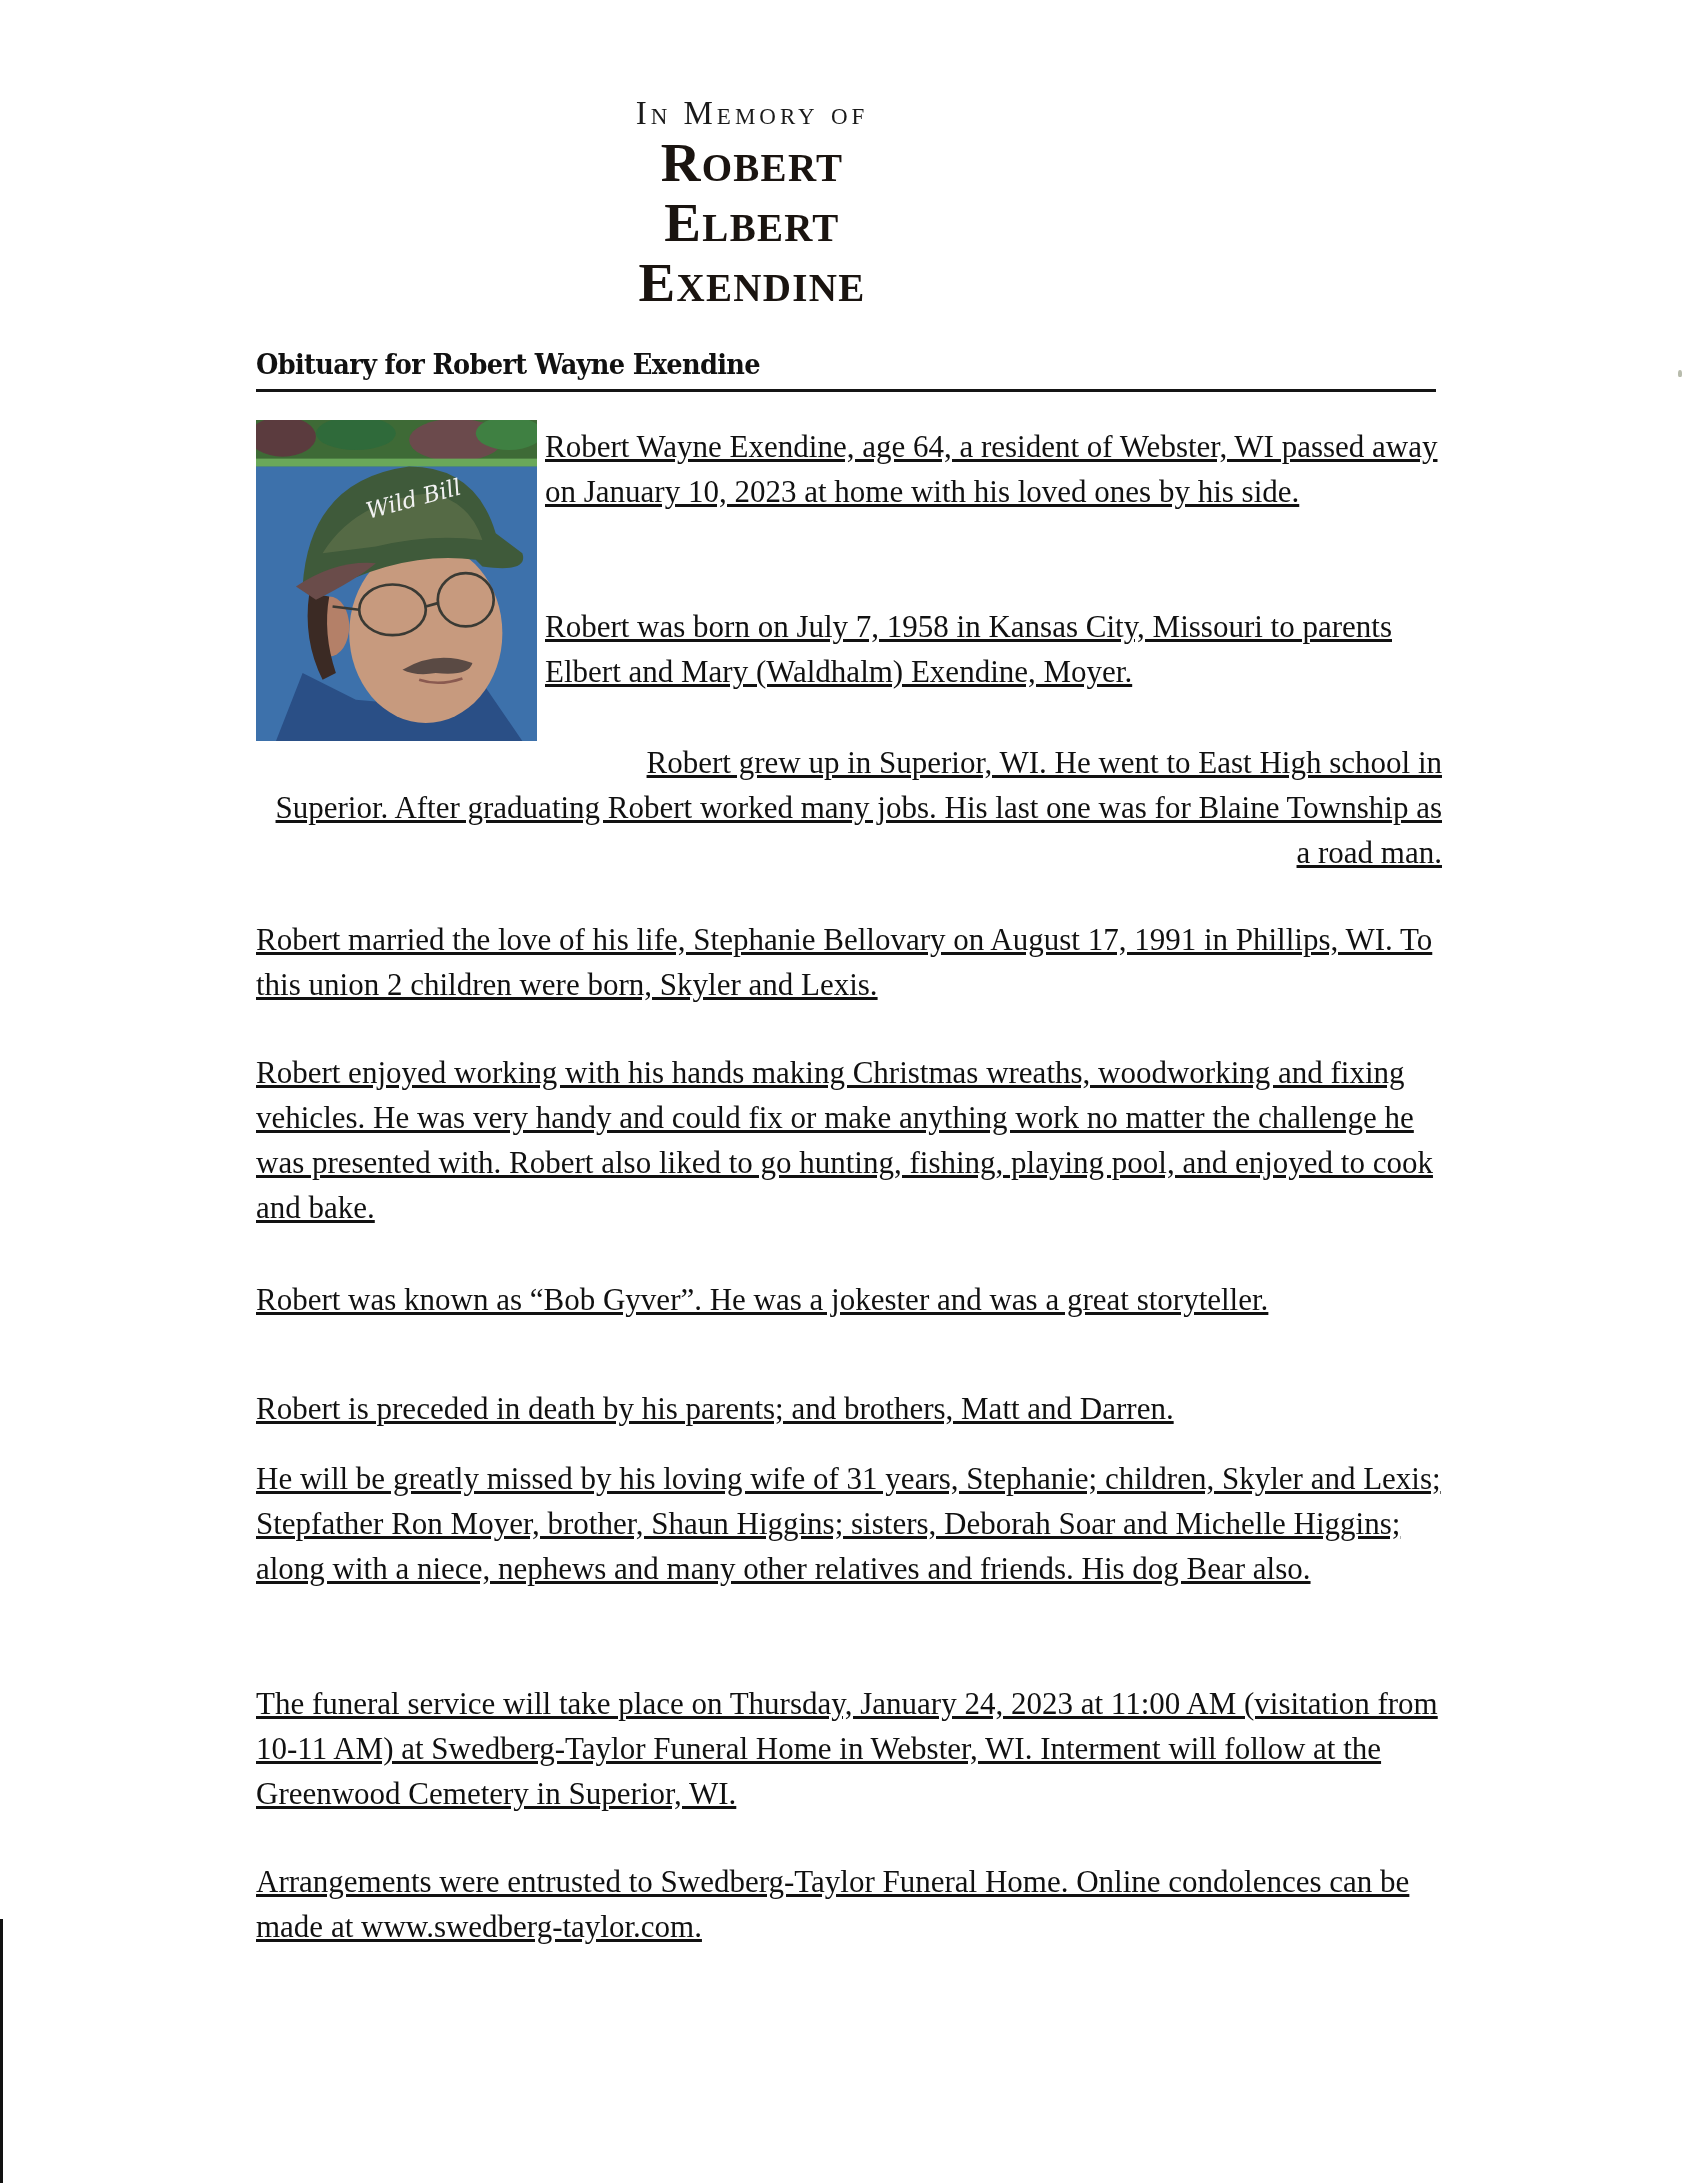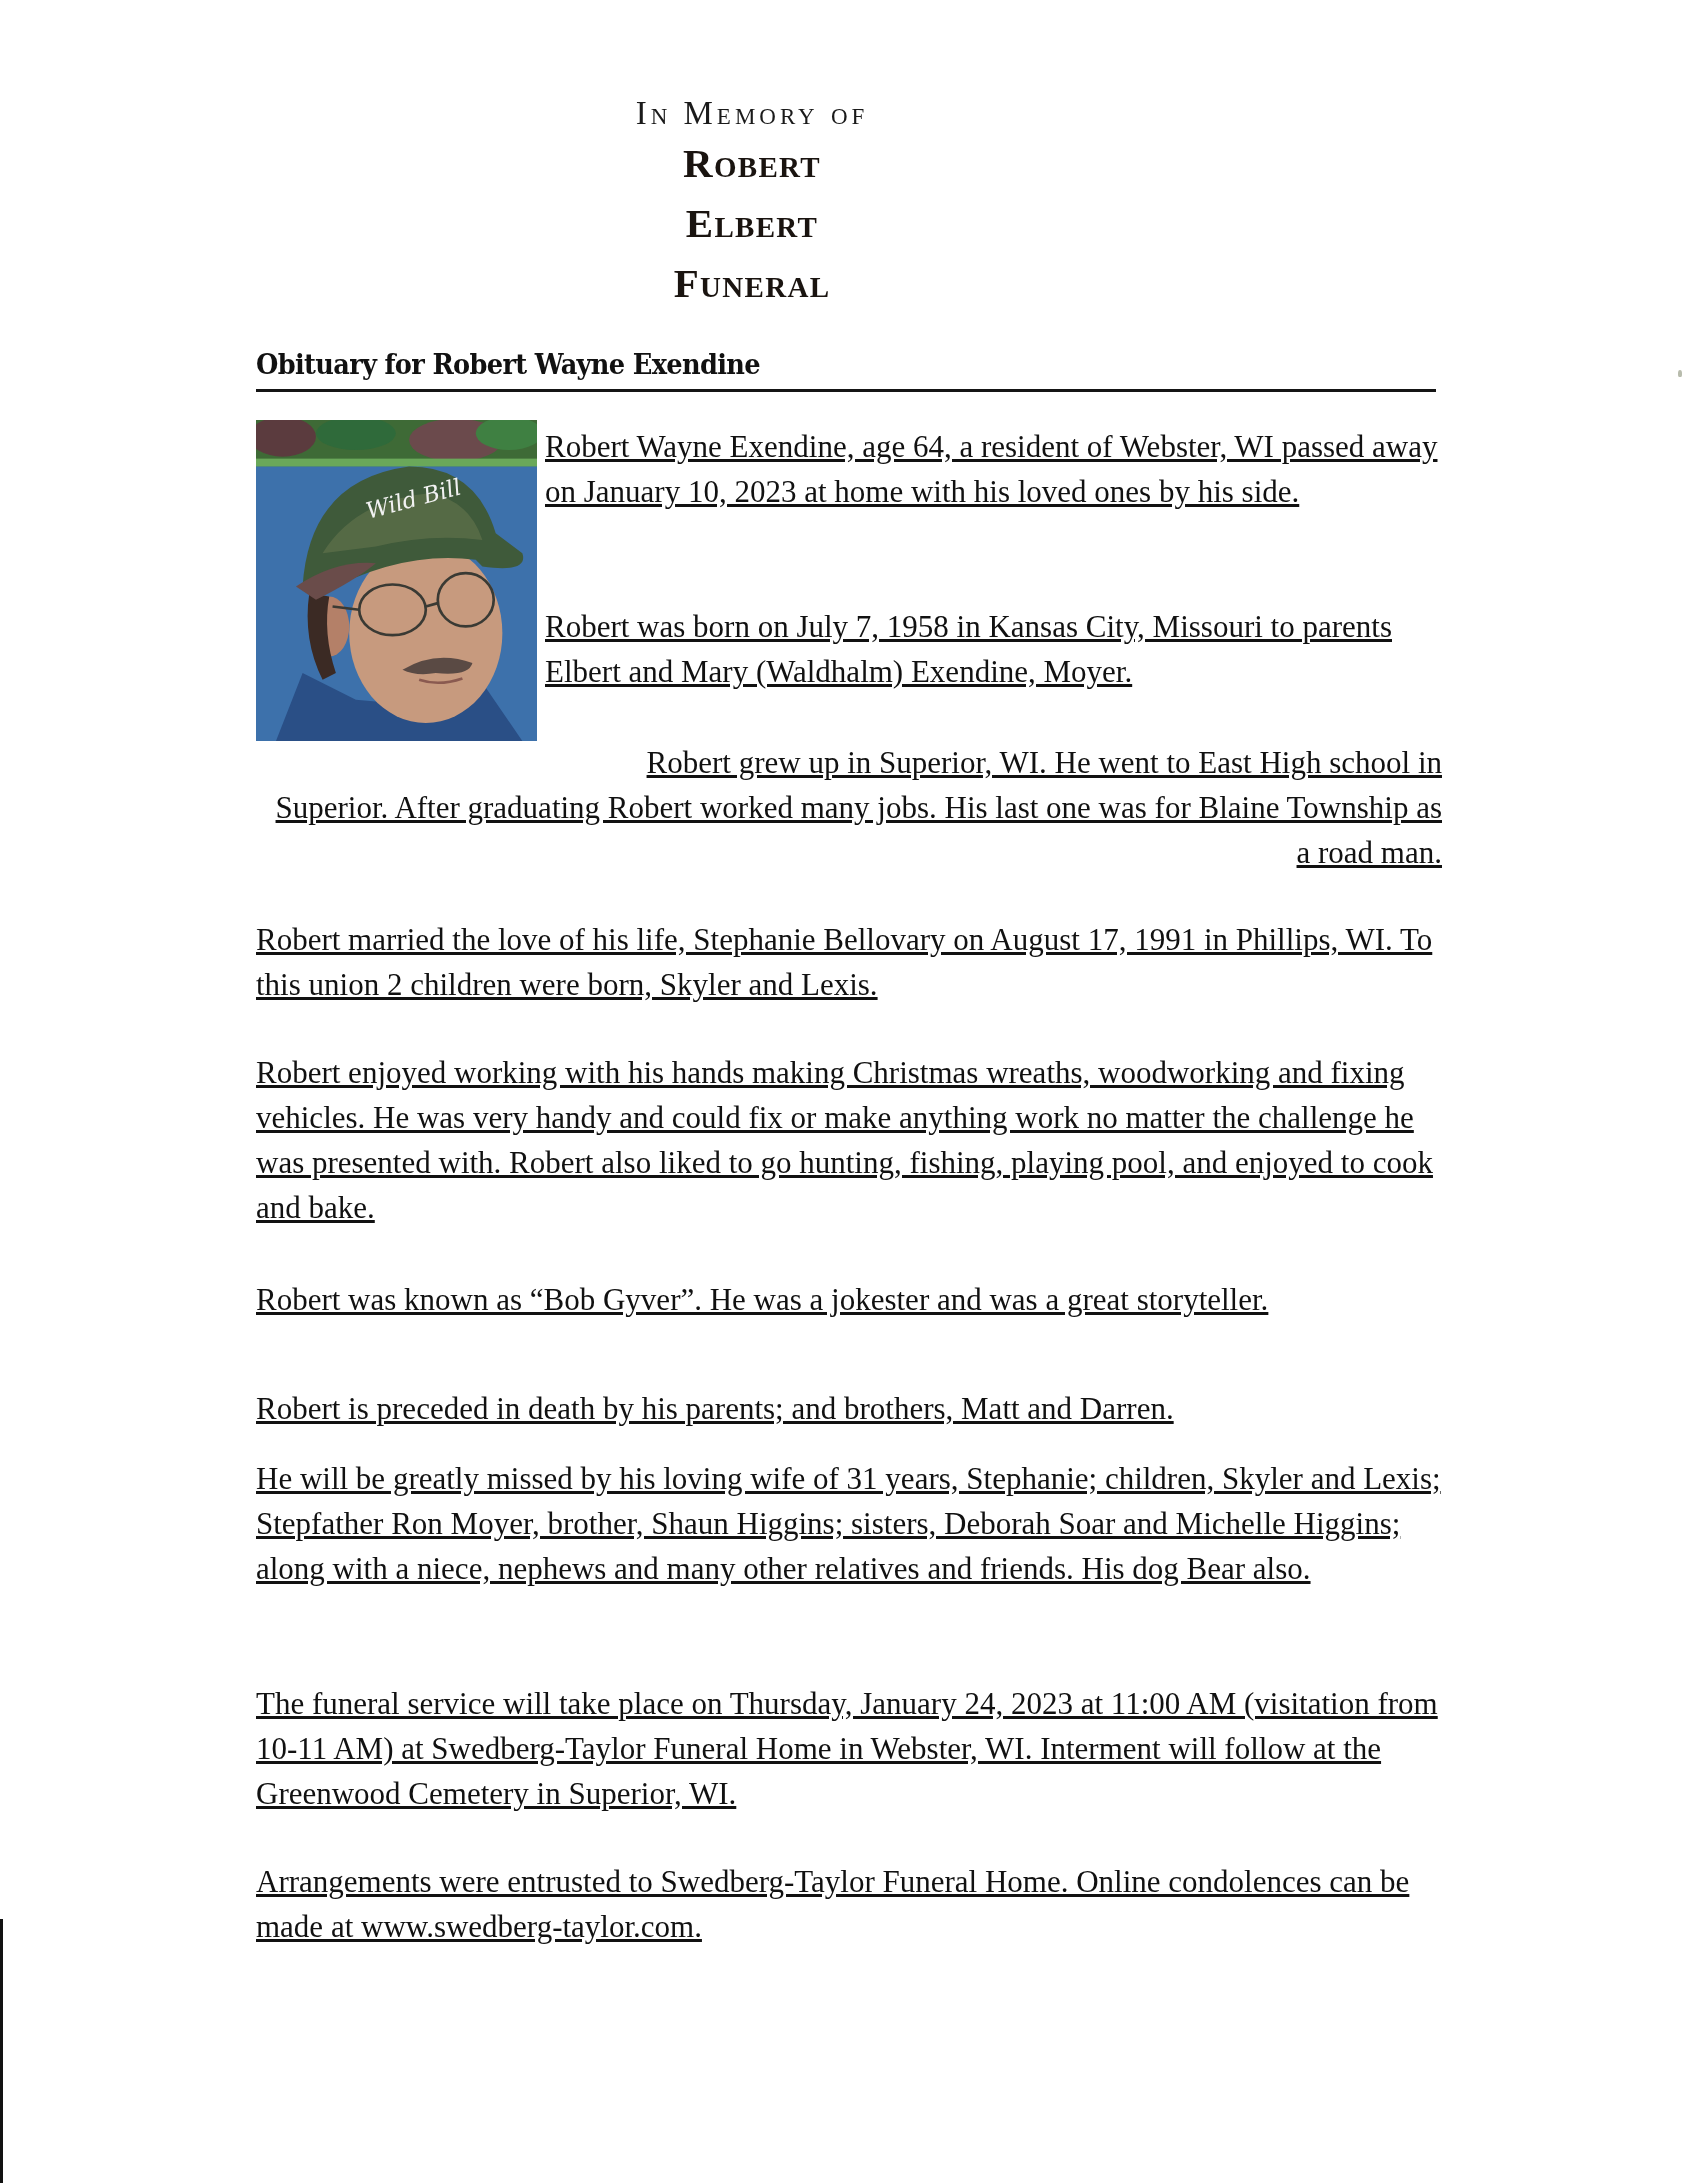--- a/index.html
+++ b/index.html
@@ -43,21 +43,21 @@
     .in-memory {
       font-size: 33px;
       font-variant: small-caps;
       letter-spacing: 4px;
       font-weight: normal;
       line-height: 40px;
       color: #1a1a1a;
       margin: 0;
     }
     .name-line {
-      font-size: 41px;
+      font-size: 55px;
       font-weight: bold;
       font-variant: small-caps;
       letter-spacing: 1.3px;
       line-height: 60px;
       color: #1a1410;
       margin: 0;
     }
     .obit-heading {
       position: absolute;
       left: 256px;
@@ -114,21 +114,21 @@
 </head>
 <body>
 
 <div class="scan-edge-left"></div>
 <div class="scan-speck"></div>
 
 <div class="header">
   <p class="in-memory">In Memory of</p>
   <p class="name-line">Robert</p>
   <p class="name-line">Elbert</p>
-  <p class="name-line">Funeral</p>
+  <p class="name-line">Exendine</p>
 </div>
 
 <div class="obit-heading">Obituary for Robert Wayne Exendine</div>
 <div class="heading-rule"></div>
 
 <div class="photo" title="Portrait of Robert Wayne Exendine wearing a camouflage cap and glasses">
   <svg viewBox="0 0 422 482" preserveAspectRatio="none">
 
     <rect x="0" y="0" width="422" height="62" fill="#3e6a36"></rect>
     <ellipse cx="40" cy="25" rx="50" ry="30" fill="#5b3b3e"></ellipse>

